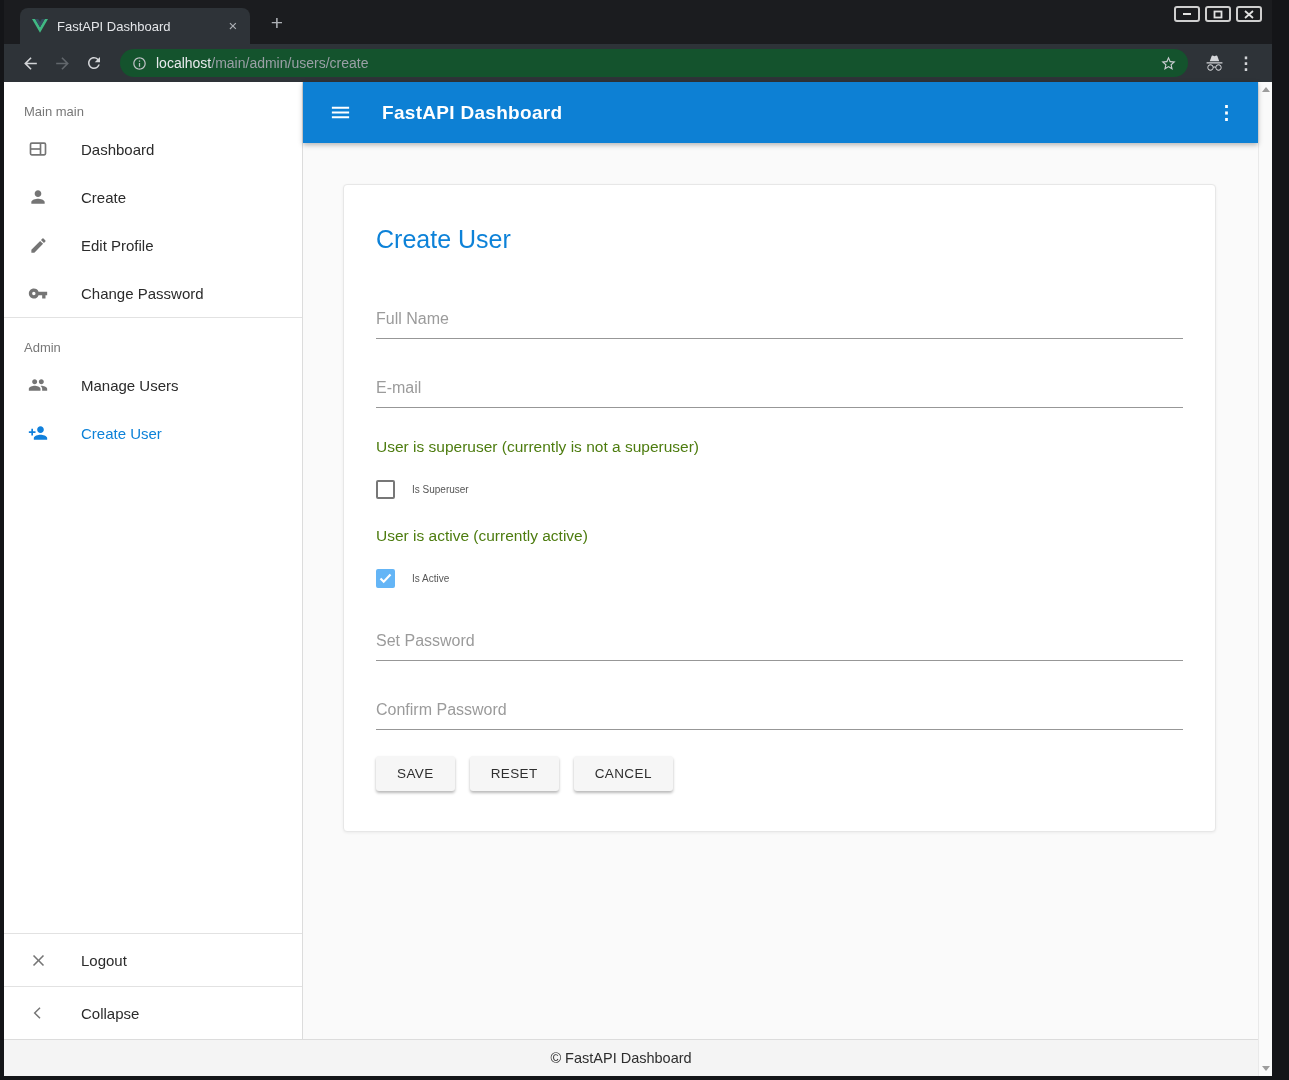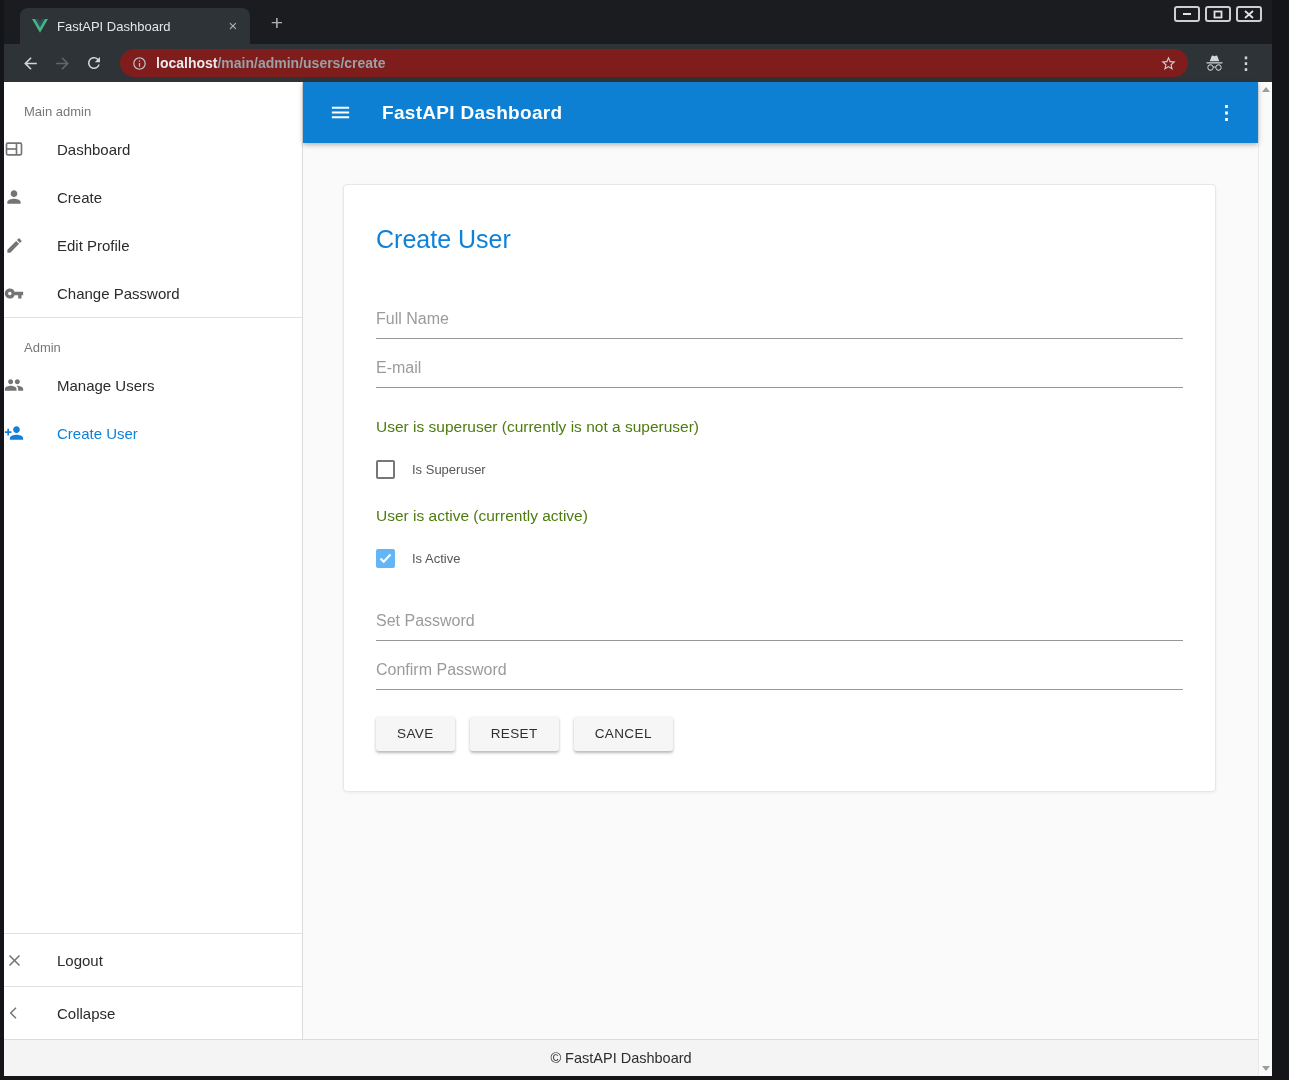--- a/index.html
+++ b/index.html
@@ -19,65 +19,65 @@
   .tab-title{color:#e4e6e9; font-size:13px; flex:1; white-space:nowrap; overflow:hidden;}
   .tab-close{color:#aeb1b6; font-size:15px; width:18px; height:18px; line-height:18px; text-align:center; border-radius:50%; cursor:pointer;}
   .newtab{color:#aeb1b6; font-size:21px; font-weight:400; margin:0 0 8px 14px; width:26px; height:26px; line-height:25px; text-align:center; border-radius:50%; cursor:pointer;}
   .winctrls{position:absolute; right:10px; top:6px; display:flex; gap:5px;}
   .wbtn{width:26px; height:16px; border:2px solid #cfcfcf; border-radius:3px; display:flex; align-items:center; justify-content:center; cursor:pointer; background:transparent;}
   .wbtn svg{display:block;}
 
   
   .toolbar{height:38px; background:#2e3338; display:flex; align-items:center; padding:0 12px; gap:4px; flex:0 0 auto;}
   .navbtn{width:28px; height:28px; display:flex; align-items:center; justify-content:center; border-radius:50%; cursor:pointer;}
-  .urlbar{flex:1; height:28px; background:#7f1d1d; border-radius:14px; display:flex; align-items:center; padding:0 6px 0 12px; gap:9px; margin:0 8px; cursor:text;font-weight:bold;}
+  .urlbar{flex:1; height:28px; background:#14532d; border-radius:14px; display:flex; align-items:center; padding:0 6px 0 12px; gap:9px; margin:0 8px; cursor:text;}
   .url-text{font-size:14px; color:#e8eaed; flex:1; white-space:nowrap; overflow:hidden;}
   .url-text .path{color:#9aa0a6;}
   .toolbtn{width:28px; height:28px; display:flex; align-items:center; justify-content:center; cursor:pointer;}
   .kebab{color:#d3d5d8; font-size:17px; font-weight:bold; letter-spacing:0;}
 
   
   .viewport{flex:1; display:flex; min-height:0; background:#fafafa;}
   .page{flex:1; display:flex; flex-direction:column; min-width:0;}
   .page-body{flex:1; display:flex; min-height:0;}
 
   
   .sidebar{width:299px; flex:0 0 auto; background:#fff; border-right:1px solid #dcdcdc; display:flex; flex-direction:column;}
   .section-label{color:#787878; font-size:13px; padding:22px 0 6px 20px;}
-  .side-item{height:48px; display:flex; align-items:center; gap:33px; font-size:15px; color:#2b2b2b; cursor:pointer;}
+  .side-item{height:48px; display:flex; align-items:center; padding-left:24px; gap:33px; font-size:15px; color:#2b2b2b; cursor:pointer;}
   .side-item .sicon{width:20px; height:20px; flex:0 0 auto; display:flex; align-items:center; justify-content:center;}
   .side-item.active{color:var(--link);}
   .divider{border-top:1px solid #e2e2e2;}
   .side-spacer{flex:1;}
   .side-item.tall{height:52px;}
 
   
   .main{flex:1; display:flex; flex-direction:column; min-width:0; background:#fafafa;}
   .appbar{height:61px; background:var(--primary); color:#fff; display:flex; align-items:center; padding:0 22px 0 26px; box-shadow:0 2px 5px rgba(0,0,0,0.28); position:relative; z-index:2; flex:0 0 auto;}
   .appbar .menu-icon{margin-right:30px; cursor:pointer; display:flex;}
   .appbar-title{font-size:19px; font-weight:700; letter-spacing:0.3px;}
   .appbar .spacer{flex:1;}
   .appbar .kebab{color:#fff; font-size:19px; cursor:pointer;}
 
   .content{flex:1; overflow:hidden; padding:41px 42px 0 40px;}
   .card{background:#fff; border:1px solid #e7e7e7; border-radius:4px; box-shadow:0 1px 3px rgba(0,0,0,0.06); padding:40px 32px;}
   .card-title{color:var(--link); font-size:25px; font-weight:400; margin-bottom:56px;}
-  .field{margin-bottom:20px;}
+  .field{margin-bottom:40px;}
   .field input{width:100%; border:none; outline:none; border-bottom:1px solid #979797; background:transparent; font-family:"Liberation Sans",sans-serif; font-size:16px; color:#212121; padding:0 0 10px 0;}
   .field input::placeholder{color:#9b9b9b; opacity:1;}
   .field.gap-sm{margin-bottom:30px;}
   .field.gap-end{margin-bottom:26px;}
   .hint{font-size:15.5px; color:#4d7c0f; margin-bottom:24px;}
   .cb-row{display:flex; align-items:center; gap:17px; margin-bottom:28px;}
   .cb-row.last{margin-bottom:44px;}
   .cb{width:19px; height:19px; border:2px solid #777; border-radius:2px; background:#fff; display:flex; align-items:center; justify-content:center; cursor:pointer;}
   .cb svg{display:none;}
   .cb.checked{border-color:var(--cb_checked); background:var(--cb_checked);}
   .cb.checked svg{display:block;}
-  .cb-label{font-size:13px; color:#565656;}
+  .cb-label{font-size:10px; color:#565656;}
   .btn-row{display:flex; gap:15px;}
   .btn{background:#f6f6f6; border:none; border-radius:3px; padding:10px 21px; font-family:"Liberation Sans",sans-serif; font-size:13.5px; letter-spacing:0.4px; color:#2f2f2f; box-shadow:0 2px 3px rgba(0,0,0,0.28); cursor:pointer;text-align:center;}
 
   
   .footer{height:37px; flex:0 0 auto; background:#f4f4f4; border-top:1px solid #dcdcdc; display:flex; align-items:center; justify-content:center; padding-right:20px; font-size:14.5px; color:#2e2e2e;}
 
   
   .scrollcol{width:14px; flex:0 0 auto; background:#fafafa; border-left:1px solid #e9e9e9; display:flex; flex-direction:column; justify-content:space-between; align-items:center; padding:5px 0;}
   .arr{width:0; height:0; cursor:pointer;}
   .arr.up{border-left:4px solid transparent; border-right:4px solid transparent; border-bottom:5px solid #9d9d9d;}
@@ -150,21 +150,21 @@
         </svg>
     </span>
     <span class="toolbtn kebab">⋮</span>
   </div>
 
   <div class="viewport">
     <div class="page">
       <div class="page-body">
 
         <aside class="sidebar">
-          <div class="section-label">Main admin</div>
+          <div class="section-label">Main main</div>
 
           <div class="side-item">
             <span class="sicon">
               <svg width="20" height="20" viewBox="0 0 24 24">
                   <g fill="none" stroke="#757575" stroke-width="2">
                     <rect x="3" y="5" width="18" height="14" rx="1.5"></rect>
                     <line x1="15" y1="5" x2="15" y2="19"></line>
                     <line x1="3" y1="12" x2="15" y2="12"></line>
                   </g>
                 </svg>

